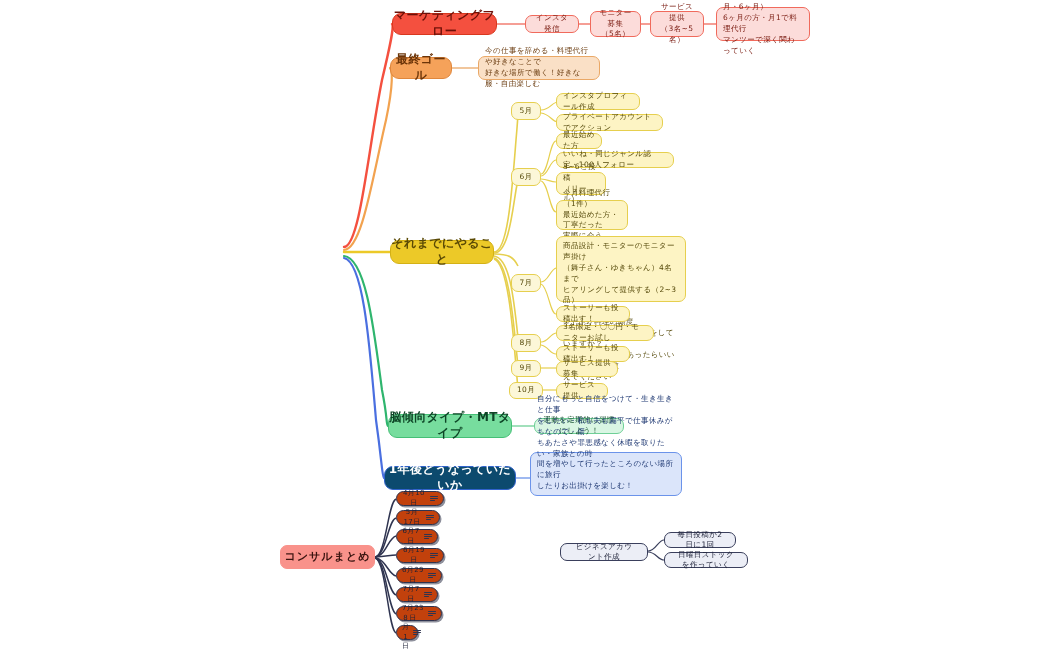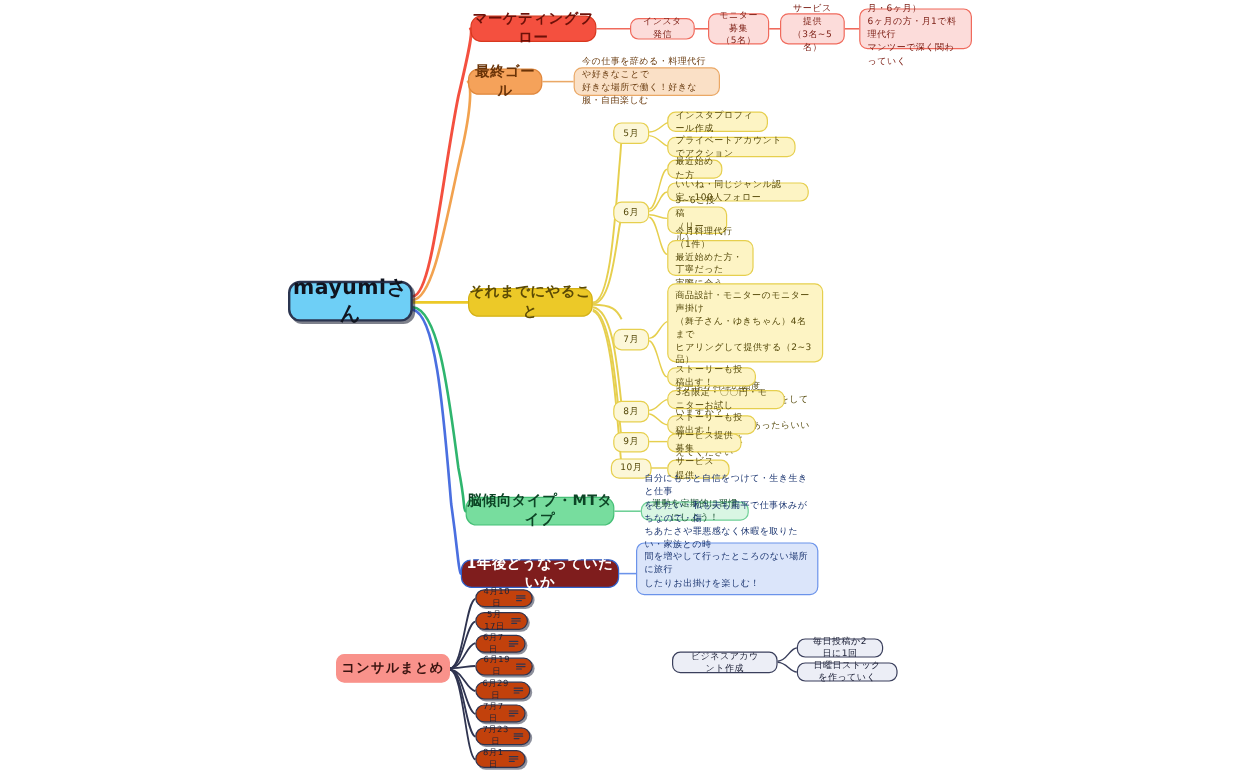--- a/index.html
+++ b/index.html
@@ -47,21 +47,21 @@
   .n-b1 {
     border-radius: 9px;
     font-size: 12px;
     font-weight: 700;
     border-width: 1.5px;
   }
   .n-b1.red    { background:#f4503f; border-color:#d8381f; color:#6d1008; }
   .n-b1.orange { background:#f5a25a; border-color:#e0873c; color:#6b3408; }
   .n-b1.yellow { background:#ecc928; border-color:#d4b115; color:#5b4a05; }
   .n-b1.green  { background:#77dd9e; border-color:#45bf76; color:#0d4526; }
-  .n-b1.blue   { background:#7f1d1d; border-color:#3163cc; color:#ffffff; }
+  .n-b1.blue   { background:#0c4a6e; border-color:#3163cc; color:#ffffff; }
 
   
   .n-leaf {
     border-radius: 7px;
     border-width: 1px;
     font-size: 7.5px;
     padding: 3px 6px;
     line-height: 1.45;
   }
   .n-leaf.red    { background:#fcdcda; border-color:#f06a5c; color:#7d2016; }
@@ -190,23 +190,20 @@
       <path d="M375,558 C386,560 388,610 396,614"></path>
       <path d="M375,558 C386,560 388,629 396,633"></path>
     </g>
 
     <g fill="none" stroke="#3a3f5c" stroke-width="1.2">
       <path d="M648,551 C656,551 658,540 664,540"></path>
       <path d="M648,552 C656,552 658,560 664,560"></path>
     </g>
   </svg>
 
-  <div class="node n-root" style="left:240px; top:234px; width:104px; height:34px;">
-    <span>mayumiさん</span>
-  </div>
 
   <div class="node n-b1 red" style="left:392px; top:13px; width:105px; height:22px;">
     <span>マーケティングフロー</span>
   </div>
 
   <div class="node n-leaf red" style="left:525px; top:15px; width:54px; height:18px;">
     <span>インスタ発信</span>
   </div>
 
   <div class="node n-leaf red" style="left:590px; top:11px; width:51px; height:26px;">
@@ -353,21 +350,21 @@
     <span class="hamburger"><i></i><i></i><i></i></span>
   </div>
   <div class="node n-date" style="left:396px; top:587px; width:42px; height:15px;">
     <span>7月7日</span>
     <span class="hamburger"><i></i><i></i><i></i></span>
   </div>
   <div class="node n-date" style="left:396px; top:606px; width:46px; height:15px;">
     <span>7月23日</span>
     <span class="hamburger"><i></i><i></i><i></i></span>
   </div>
-  <div class="node n-date" style="left:396px; top:625px; width:42px; height:15px;">
+  <div class="node n-date" style="left:396px; top:625px; width:22px; height:15px;">
     <span>8月1日</span>
     <span class="hamburger"><i></i><i></i><i></i></span>
   </div>
 
   <div class="node n-biz" style="left:560px; top:543px; width:88px; height:18px;">
     <span>ビジネスアカウント作成</span>
   </div>
   <div class="node n-biz" style="left:664px; top:532px; width:72px; height:16px;">
     <span>毎日投稿か2日に1回</span>
   </div>

